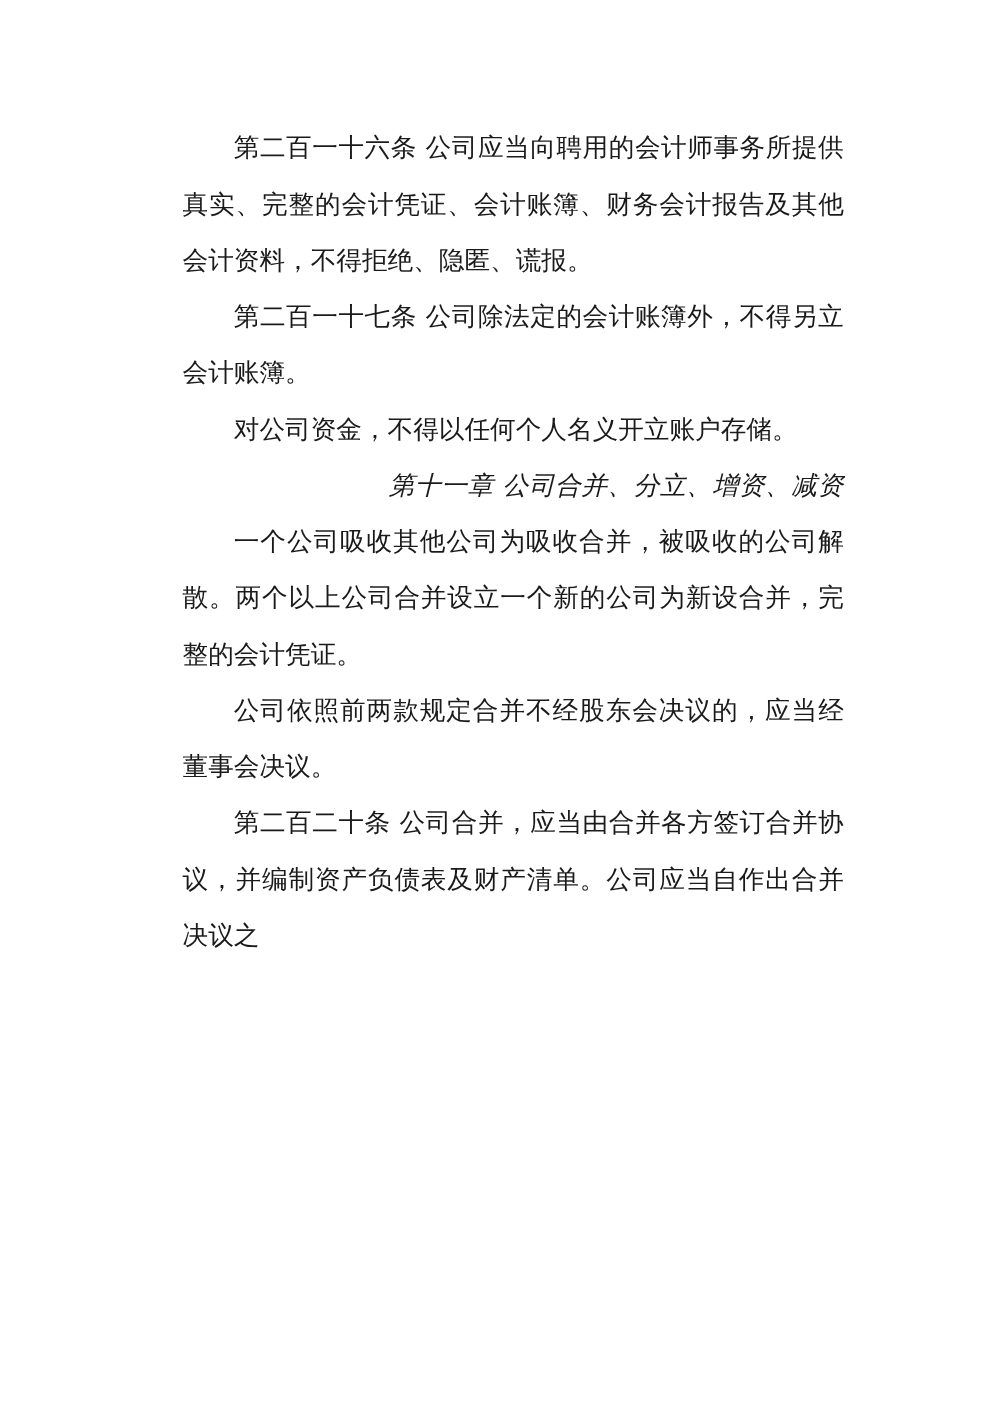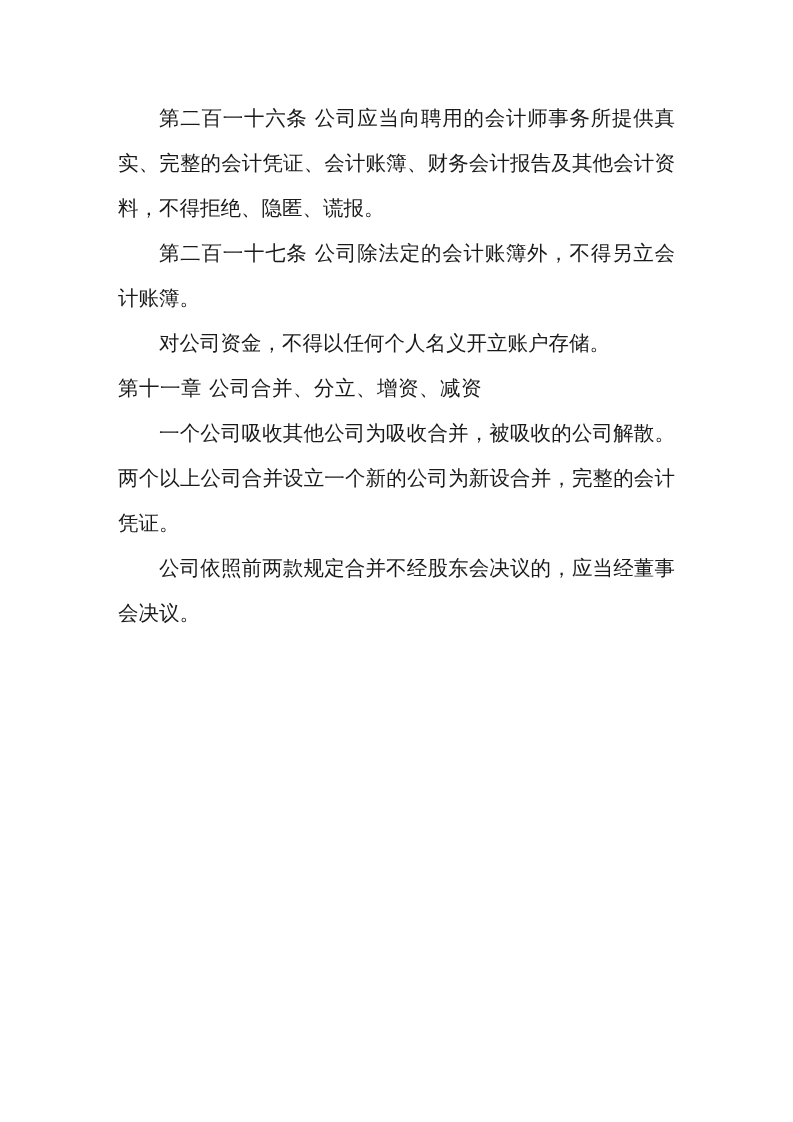--- a/index.html
+++ b/index.html
@@ -19,43 +19,46 @@
     width: 793px;
     height: 1122px;
     box-sizing: border-box;
     padding: 96px 118px 60px 118px;
   }
   .doc-body {
     font-size: 20.5px;
     line-height: 45px;
     text-align: justify;
     text-justify: inter-ideograph;
+    margin-left: 28px;
   }
   p {
     margin: 0;
     padding: 0;
   }
   p.indent {
     text-indent: 2em;
   }
   p.center {
-    text-align: left;
+    text-align: right;
     text-indent: 0;
+    font-style: italic;
   }
   .chapter-title {
     letter-spacing: 0.5px;
   }
 </style>
 </head>
 <body>
 
 <div class="page">
   <div class="doc-body">
 
     <p class="indent">第二百一十六条 公司应当向聘用的会计师事务所提供真实、完整的会计凭证、会计账簿、财务会计报告及其他会计资料，不得拒绝、隐匿、谎报。</p>
     <p class="indent">第二百一十七条 公司除法定的会计账簿外，不得另立会计账簿。</p>
     <p class="indent">对公司资金，不得以任何个人名义开立账户存储。</p>
     <p class="center chapter-title">第十一章 公司合并、分立、增资、减资</p>
     <p class="indent">一个公司吸收其他公司为吸收合并，被吸收的公司解散。两个以上公司合并设立一个新的公司为新设合并，完整的会计凭证。</p>
     <p class="indent">公司依照前两款规定合并不经股东会决议的，应当经董事会决议。</p>
+    <p class="indent">第二百二十条 公司合并，应当由合并各方签订合并协议，并编制资产负债表及财产清单。公司应当自作出合并决议之</p>
 
   </div>
 </div>
 
 </body></html>

